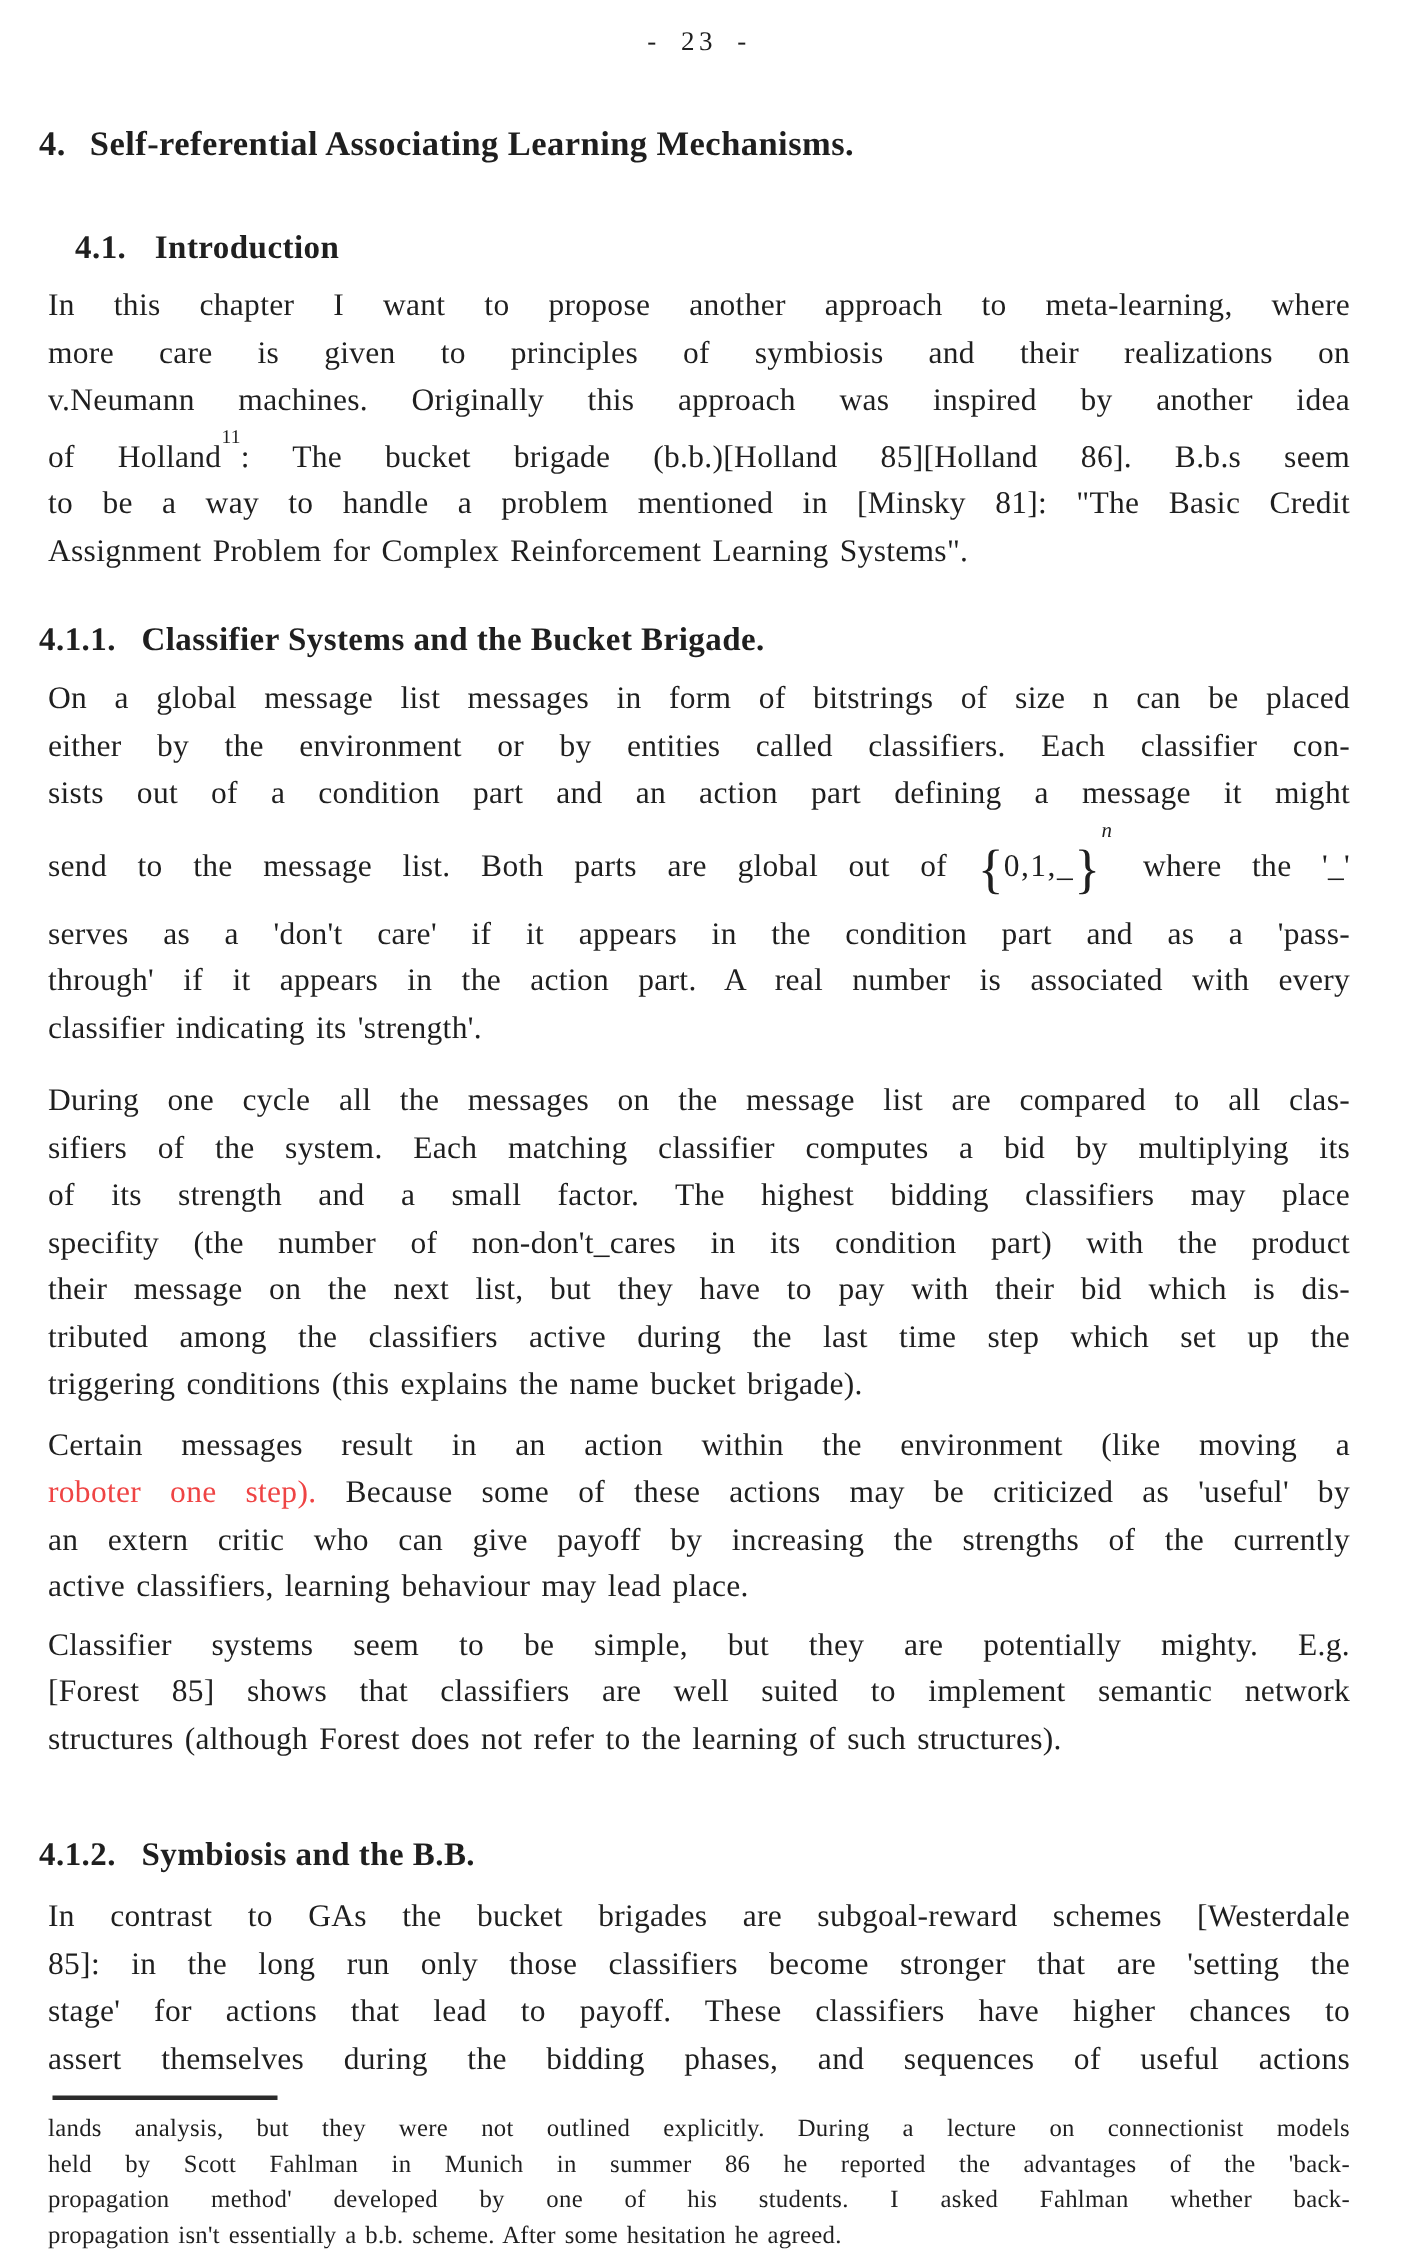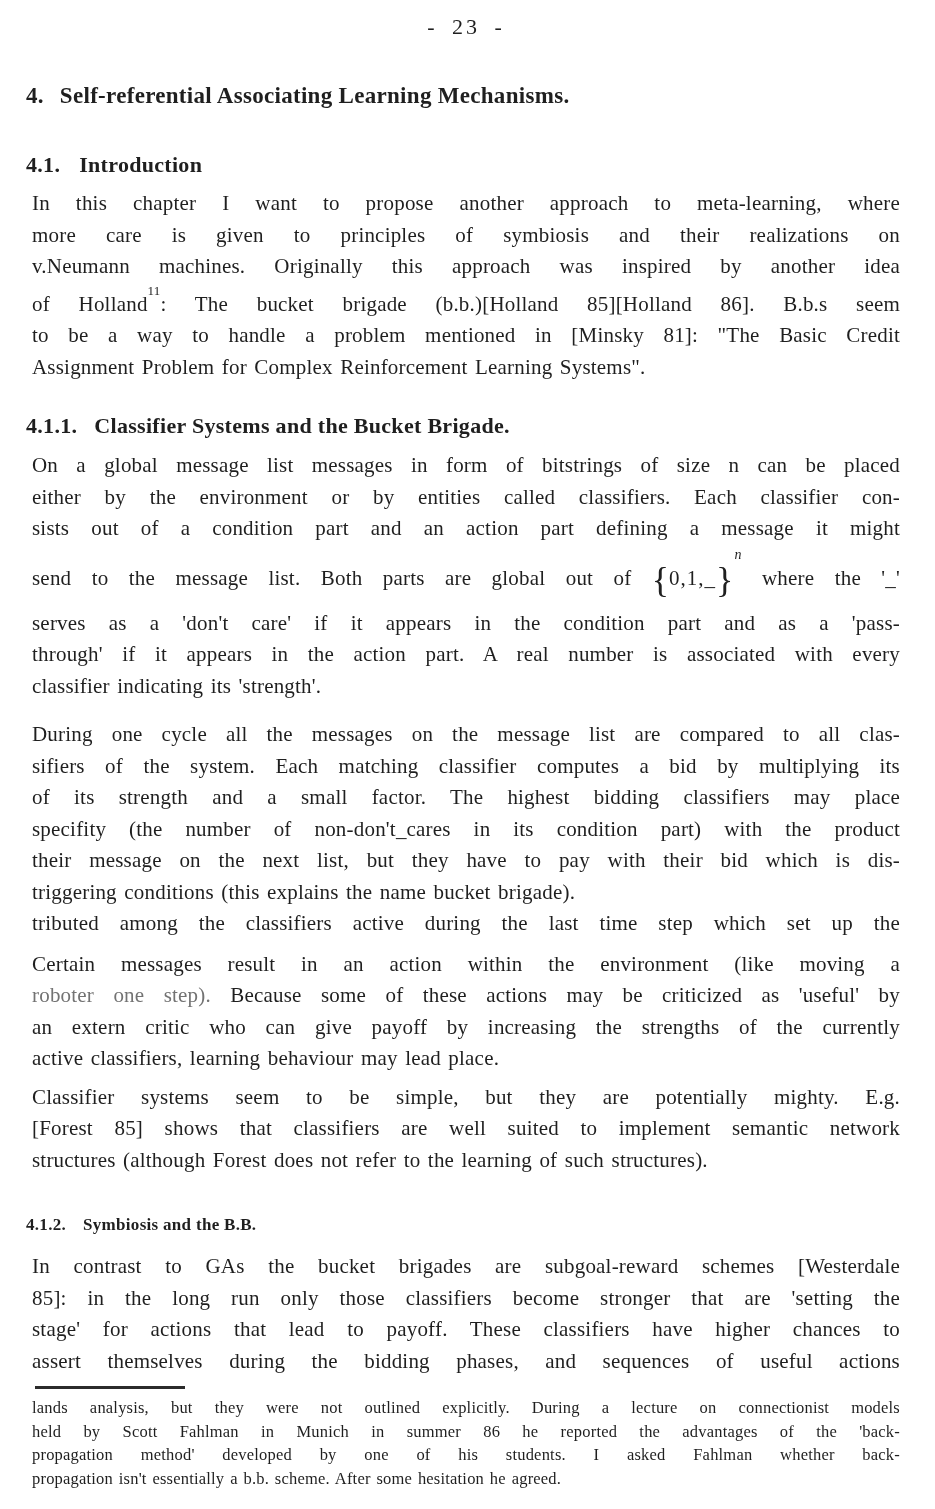--- a/index.html
+++ b/index.html
@@ -13,38 +13,38 @@
     height: 1509px;
     box-sizing: border-box;
     padding: 14px 35px 0 32px;
     background: #ffffff;
     color: #1f1f1f;
     font-family: "Liberation Serif", "DejaVu Serif", serif;
     overflow: hidden;
   }
   .pageno {
     text-align: center;
-    font-size: 22px;
+    font-size: 18px;
     line-height: 26px;
     letter-spacing: 3px;
     word-spacing: 6px;
   }
   .h {
     font-weight: bold;
     margin: 0 0 0 -6px;
     letter-spacing: 0.3px;
   }
   .h .hnum { display: inline-block; }
   .h-chapter { margin-top: 42px; font-size: 23px; line-height: 28px; }
   .h-chapter .hnum { margin-right: 16px; }
   .h-s41  { margin-top: 42px; font-size: 22px; line-height: 26px; }
-  .h-s41 .hnum { margin-right: 19px; }
+  .h-s41 .hnum { margin-right: 19px; margin-left: 24px; }
   .h-s411 { margin-top: 30px; font-size: 22px; line-height: 26px; }
   .h-s411 .hnum { margin-right: 17px; }
-  .h-s412 { margin-top: 36px; font-size: 17px; line-height: 26px; }
+  .h-s412 { margin-top: 48px; font-size: 22px; line-height: 26px; }
   .h-s412 .hnum { margin-right: 17px; }
 
   .para { margin: 0; }
   .p-intro { margin-top: 10px; }
   .p-cs1  { margin-top: 11px; }
   .p-cs2  { margin-top: 17px; }
   .p-cs3  { margin-top: 9px; }
   .p-cs4  { margin-top: 7px; }
   .p-symb { margin-top: 13px; }
 
@@ -56,21 +56,21 @@
     text-align: justify;
     text-align-last: justify;
     text-justify: inter-word;
   }
   .ln.end { text-align-last: left; }
   .ln.tall {
     padding-top: 8px;
     padding-bottom: 8px;
     line-height: 40px;
   }
-  .faded { color: #737373; }
+  .faded { color: #ef4444; }
 
   .formula { white-space: nowrap; }
   .fbrace {
     font-size: 36px;
     font-weight: 400;
     vertical-align: -7px;
     letter-spacing: 0;
   }
   .fbody { letter-spacing: 1px; }
   .fsup {
@@ -142,22 +142,22 @@
     <div class="ln">through' if it appears in the action part. A real number is associated with every</div>
     <div class="ln end">classifier indicating its 'strength'.</div>
   </div>
 
   <div class="para p-cs2">
     <div class="ln">During one cycle all the messages on the message list are compared to all clas-</div>
     <div class="ln">sifiers of the system. Each matching classifier computes a bid by multiplying its</div>
     <div class="ln">of its strength and a small factor. The highest bidding classifiers may place</div>
     <div class="ln">specifity (the number of non-don't_cares in its condition part) with the product</div>
     <div class="ln">their message on the next list, but they have to pay with their bid which is dis-</div>
+    <div class="ln">tributed among the classifiers active during the last time step which set up the</div>
     <div class="ln end">triggering conditions (this explains the name bucket brigade).</div>
-    <div class="ln">tributed among the classifiers active during the last time step which set up the</div>
   </div>
 
   <div class="para p-cs3">
     <div class="ln">Certain messages result in an action within the environment (like moving a</div>
     <div class="ln"><span class="faded">roboter one step).</span> <span>Because some of these actions may be criticized as 'useful' by</span></div>
     <div class="ln">an extern critic who can give payoff by increasing the strengths of the currently</div>
     <div class="ln end">active classifiers, learning behaviour may lead place.</div>
   </div>
 
   <div class="para p-cs4">

